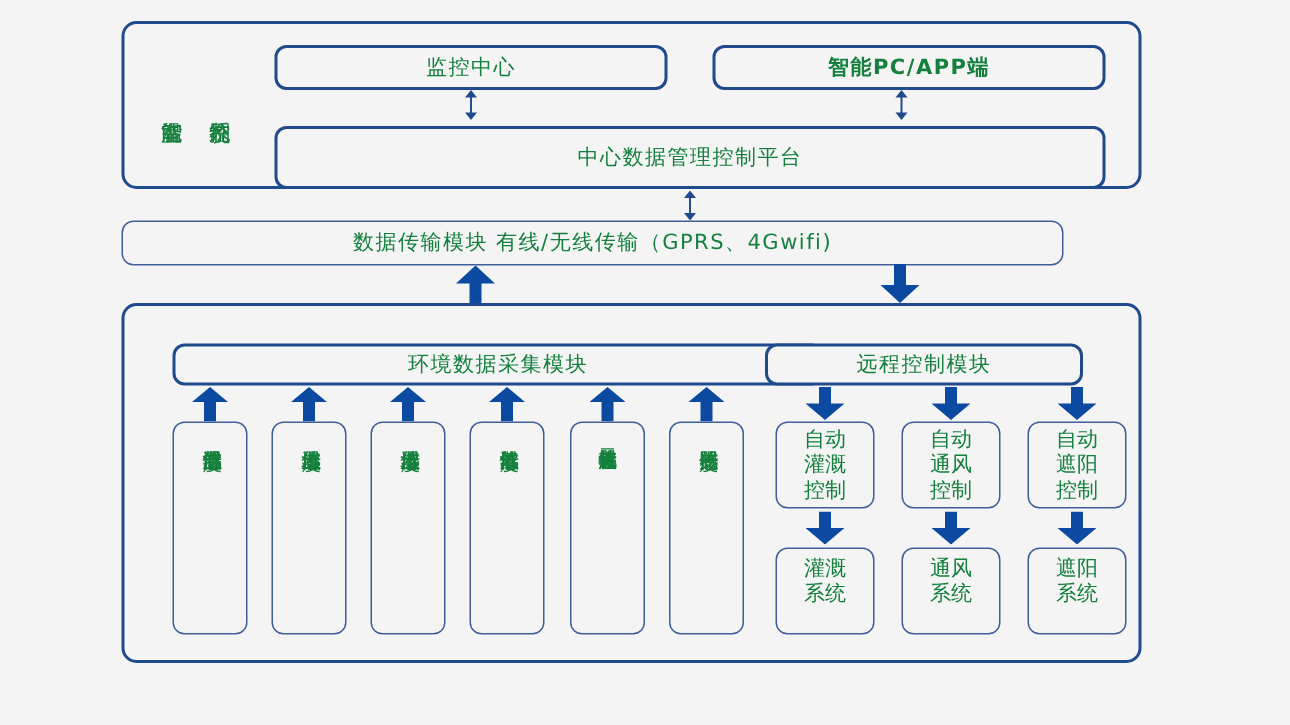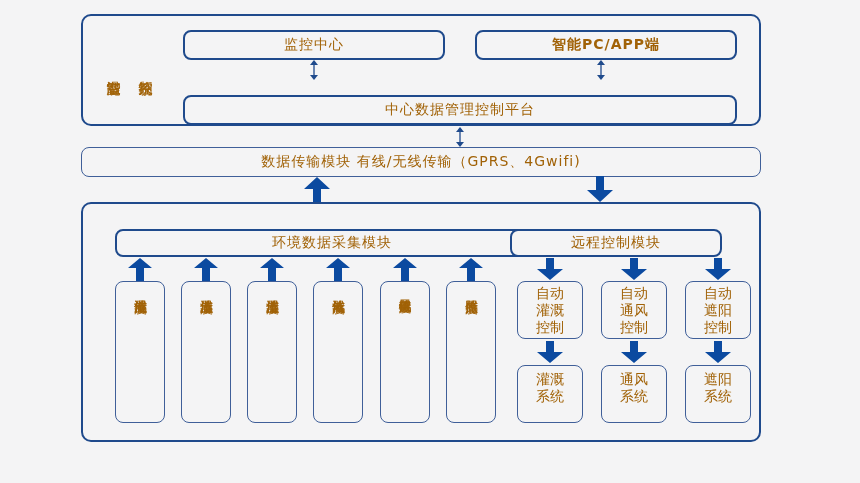--- a/index.html
+++ b/index.html
@@ -1,19 +1,19 @@
 <!DOCTYPE html>
 <html><head>
 <meta charset="utf-8">
 <style>
   html,body{margin:0;padding:0;}
   body{width:860px;height:483px;background:#f4f4f5;position:relative;overflow:hidden;font-family:"DejaVu Sans","Liberation Sans",sans-serif;color:#222;}
   .box{position:absolute;box-sizing:border-box;border:2px solid #1f4a8c;border-radius:10px;background:#f4f4f5;}
   .thin{border:1.5px solid #3f5f99;}
-  .lbl{position:absolute;display:flex;align-items:center;justify-content:center;font-size:14px;color:#a16207;letter-spacing:1px;text-align:center;}
+  .lbl{position:absolute;display:flex;align-items:center;justify-content:center;font-size:14px;color:#15803d;letter-spacing:1px;text-align:center;}
   .vtext{writing-mode:vertical-rl;text-orientation:upright;font-size:13px;line-height:14px;letter-spacing:0px;}
   .arrow{position:absolute;}
   svg{display:block;}
 </style>
 </head>
 <body>
 
 <div class="box" style="left:81px;top:14px;width:680px;height:112px;"></div>
 <div class="lbl" style="left:104px;top:32px;width:20px;height:76px;">
     <span class="vtext" style="font-size:14px;line-height:16px;">智能温室</span>
@@ -21,21 +21,21 @@
 <div class="lbl" style="left:136px;top:32px;width:20px;height:76px;">
     <span class="vtext" style="font-size:14px;line-height:16px;">控制系统</span>
   </div>
 
 <div class="box lbl" style="left:183px;top:30px;width:262px;height:30px;border-radius:8px;">
     <span>监控中心</span>
   </div>
 <div class="box lbl" style="left:475px;top:30px;width:262px;height:30px;border-radius:8px;font-weight:bold;">
     <span>智能PC/APP端</span>
   </div>
-<div class="box lbl" style="left:183px;top:95px;width:554px;height:30px;border-radius:8px;">
+<div class="box lbl" style="left:183px;top:84px;width:554px;height:42px;border-radius:8px;">
     <span>中心数据管理控制平台</span>
   </div>
 
 <div class="arrow" style="left:309px;top:60px;">
   <svg width="10" height="20">
       <line x1="5" y1="3" x2="5" y2="17" stroke="#1f4a8c" stroke-width="1.3"></line>
       <polygon points="1,5 5,0 9,5" fill="#1f4a8c"></polygon>
       <polygon points="1,15 5,20 9,15" fill="#1f4a8c"></polygon>
     </svg>
 </div>
@@ -47,21 +47,21 @@
     </svg>
 </div>
 <div class="arrow" style="left:455px;top:127px;">
   <svg width="10" height="20">
       <line x1="5" y1="3" x2="5" y2="17" stroke="#1f4a8c" stroke-width="1.3"></line>
       <polygon points="1,5 5,0 9,5" fill="#1f4a8c"></polygon>
       <polygon points="1,15 5,20 9,15" fill="#1f4a8c"></polygon>
     </svg>
 </div>
 
-<div class="box thin lbl" style="left:81px;top:147px;width:680px;height:30px;border-radius:8px;">
+<div class="box thin lbl" style="left:81px;top:147px;width:628px;height:30px;border-radius:8px;">
     <span>数据传输模块 有线/无线传输（GPRS、4Gwifi)</span>
   </div>
 
 <div class="arrow" style="left:304px;top:177px;">
   <svg width="26" height="26">
       <polygon points="13,0 26,12 17,12 17,26 9,26 9,12 0,12" fill="#0b4aa0"></polygon>
     </svg>
 </div>
 <div class="arrow" style="left:587px;top:176px;">
   <svg width="26" height="26">

